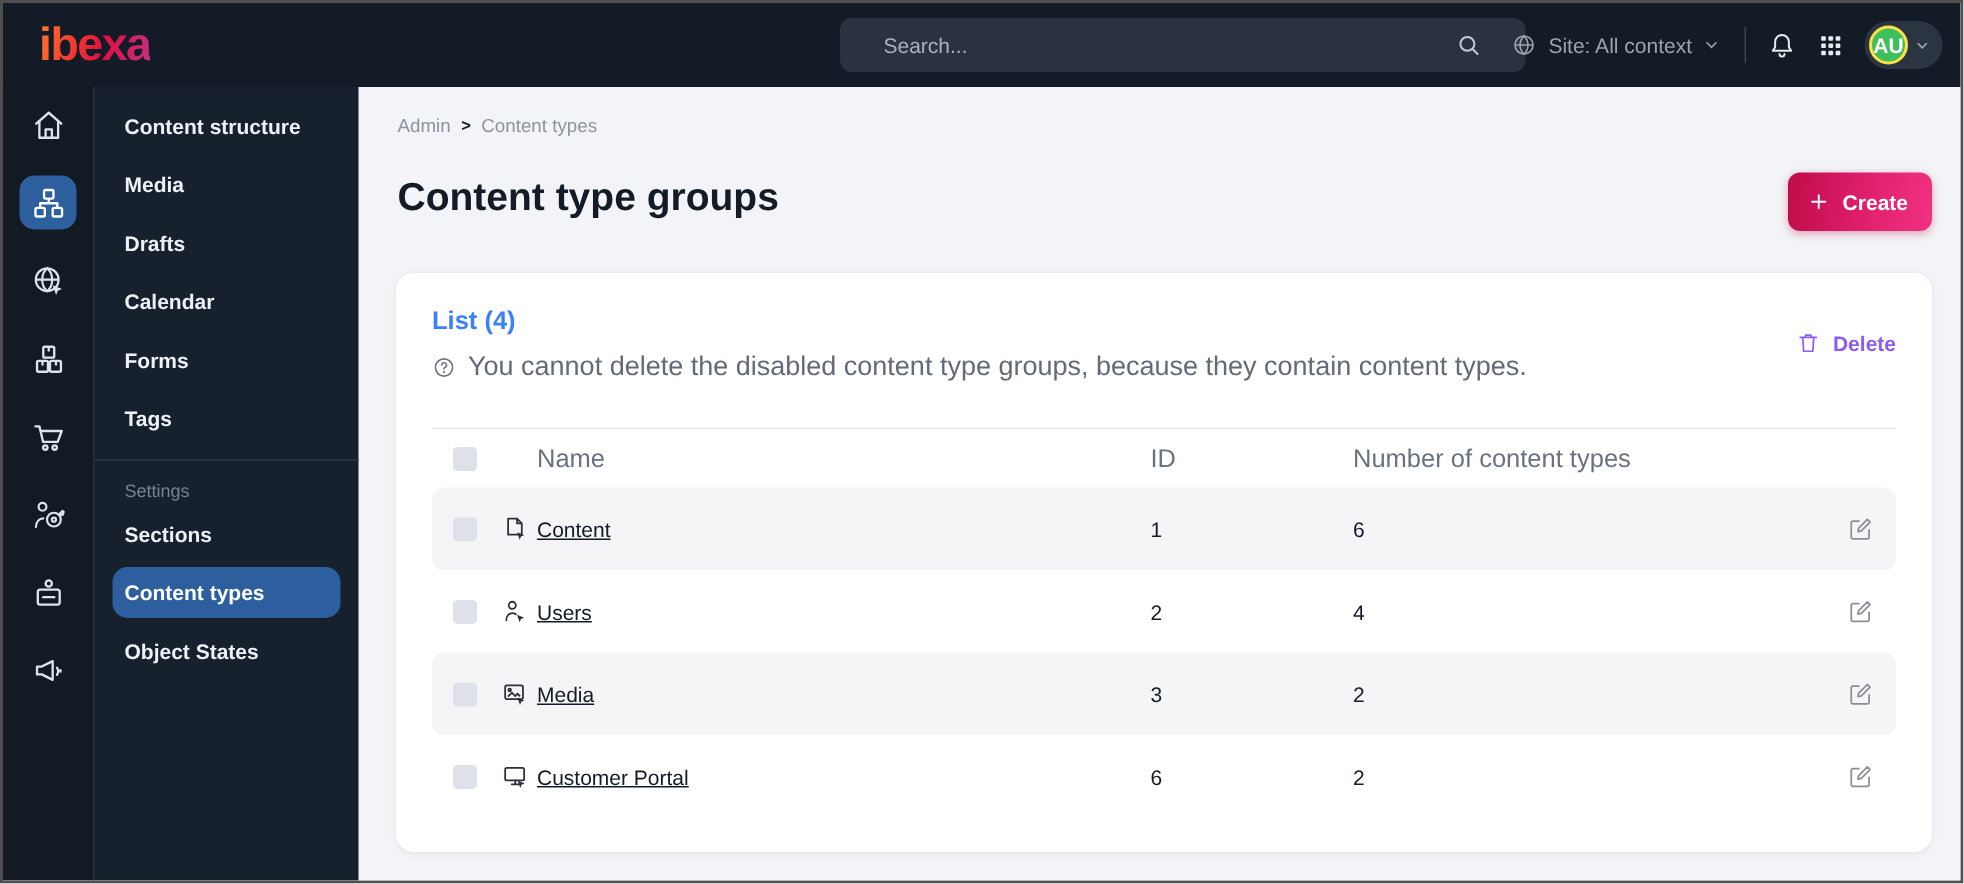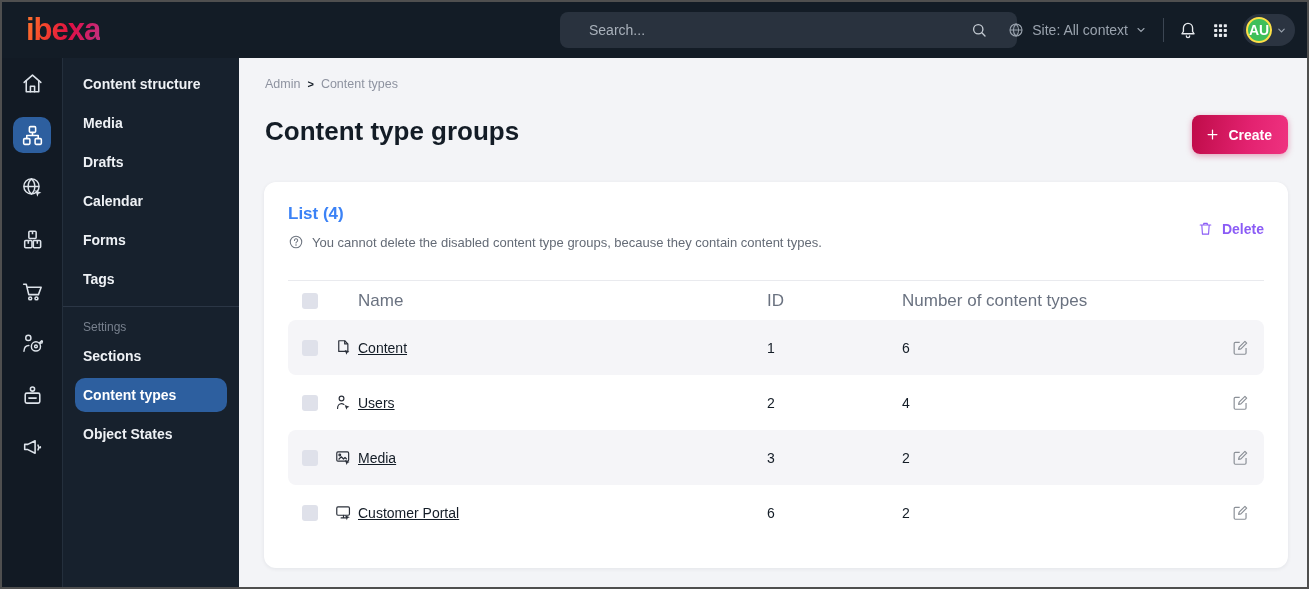--- a/index.html
+++ b/index.html
@@ -85,21 +85,21 @@
   }
   .page-title { position:absolute; left:26px; top:58px; font-size:26px; font-weight:800; color:#131c26; }
 
   
   .card {
     position:absolute; left:25px; top:124px; right:19px; bottom:19px;
     background:#fff; border-radius:12px; padding:22px 24px;
     box-shadow:0 1px 4px rgba(19,28,38,.07);
   }
   .list-heading { font-size:17px; font-weight:bold; color:#3b82f6; }
-  .info-row { margin-top:10px; display:flex; align-items:center; gap:8px; color:#646b76; font-size:13px; }
+  .info-row { margin-top:10px; display:flex; align-items:center; gap:8px; color:#646b76; font-size:18px; }
   .info-row .icon { color:#6e7580; }
   .delete-btn {
     position:absolute; top:38px; right:24px; display:flex; align-items:center; gap:8px;
     background:none; border:none; color:#8b5cf6; font-size:14px; font-weight:600;
     font-family:inherit; cursor:not-allowed;
   }
 
   .table { margin-top:30px; }
   .thead, .trow {
     display:grid; grid-template-columns:26px 30px 409px 135px 1fr 36px;

